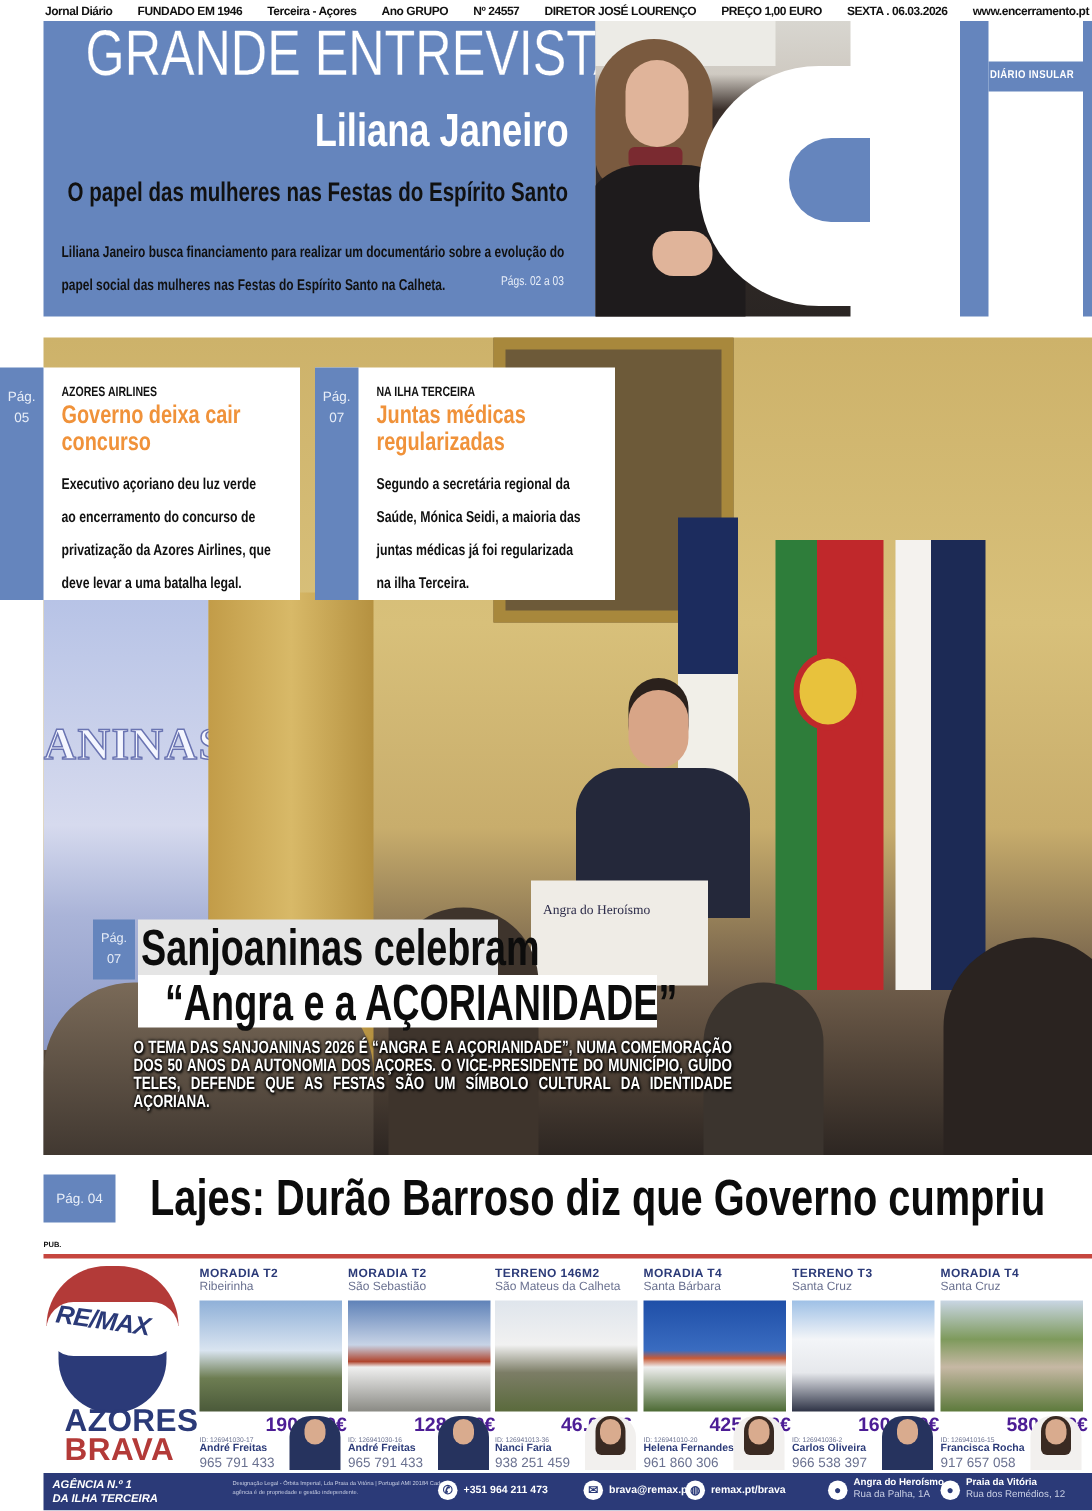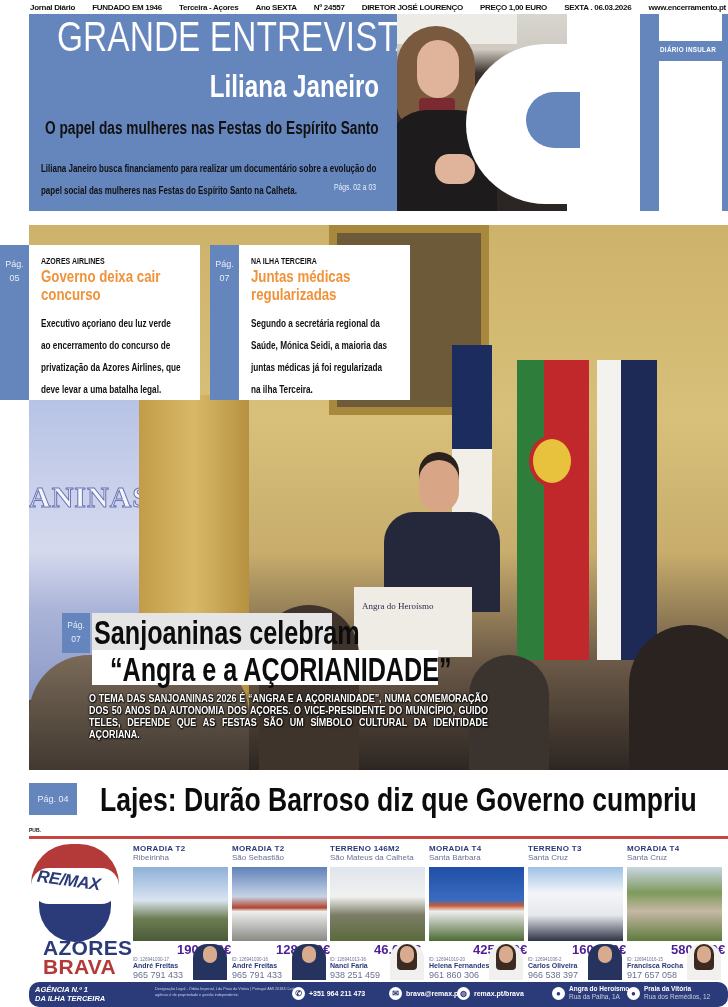--- a/index.html
+++ b/index.html
@@ -96,36 +96,36 @@
   .listing .price { position: absolute; left: 0; top: 98px; font-weight: bold; font-size: 13px; color: #4c1d95; white-space: nowrap; margin-left: 44px; }
   .listing .lid { position: absolute; left: 0; top: 113px; font-size: 4.5px; color: #6a7190; white-space: nowrap; }
   .listing .agent { position: absolute; left: 0; top: 118px; font-weight: bold; font-size: 7px; color: #2b3a78; white-space: nowrap; }
   .listing .phone { position: absolute; left: 0; top: 126px; font-size: 9px; color: #6a7190; white-space: nowrap; }
   .listing .avatar { position: absolute; left: 60px; top: 100px; width: 34px; height: 36px; border-radius: 14px 14px 0 0; background: #26335e; overflow: hidden; }
   .listing .avatar::before { content: ""; position: absolute; left: 10px; top: 2px; width: 14px; height: 17px; border-radius: 7px; background: #d9ab8e; }
   .listing .avatar.female { background: #f2f0ee; }
   .listing .avatar.female::after { content: ""; position: absolute; left: 7px; top: 0; width: 20px; height: 26px; border-radius: 10px 10px 4px 4px; background: #3a2a22; z-index: 0; }
   .listing .avatar.female::before { z-index: 1; }
 
-  .ad-footer { position: absolute; left: 0; top: 146px; width: 699px; height: 25px; background: #2b3a78; color: #fff; border-radius: 10px; }
+  .ad-footer { position: absolute; left: 0; top: 146px; width: 699px; height: 25px; background: #2b3a78; color: #fff; }
   .ad-footer .agency { position: absolute; left: 6px; top: 3px; font-weight: bold; font-style: italic; font-size: 7.5px; line-height: 9px; }
   .ad-footer .legal { position: absolute; left: 126px; top: 4px; font-size: 3.8px; line-height: 6px; color: #c9cfe4; width: 150px; }
   .ad-footer .item { position: absolute; top: 5px; display: flex; align-items: center; font-size: 7px; font-weight: bold; white-space: nowrap; }
   .ad-footer .ico { width: 13px; height: 13px; border-radius: 50%; background: #fff; color: #2b3a78; font-size: 8px; display: flex; align-items: center; justify-content: center; margin-right: 4px; }
   .ad-footer .addr { line-height: 8px; font-size: 6.5px; }
   .ad-footer .addr .sub { font-weight: normal; color: #c9cfe4; }
 </style>
 </head>
 <body>
 
 <div class="topstrip">
   <span>Jornal Diário</span>
   <span>FUNDADO EM 1946</span>
   <span>Terceira - Açores</span>
-  <span>Ano SEXTA</span>
+  <span>Ano GRUPO</span>
   <span>Nº 24557</span>
   <span>DIRETOR JOSÉ LOURENÇO</span>
   <span>PREÇO 1,00 EURO</span>
   <span>SEXTA . 06.03.2026</span>
   <span>www.encerramento.pt</span>
 </div>
 
 <div class="ge">
   <div class="ge-kicker">GRANDE ENTREVISTA</div>
   <div class="ge-name">Liliana Janeiro</div>

